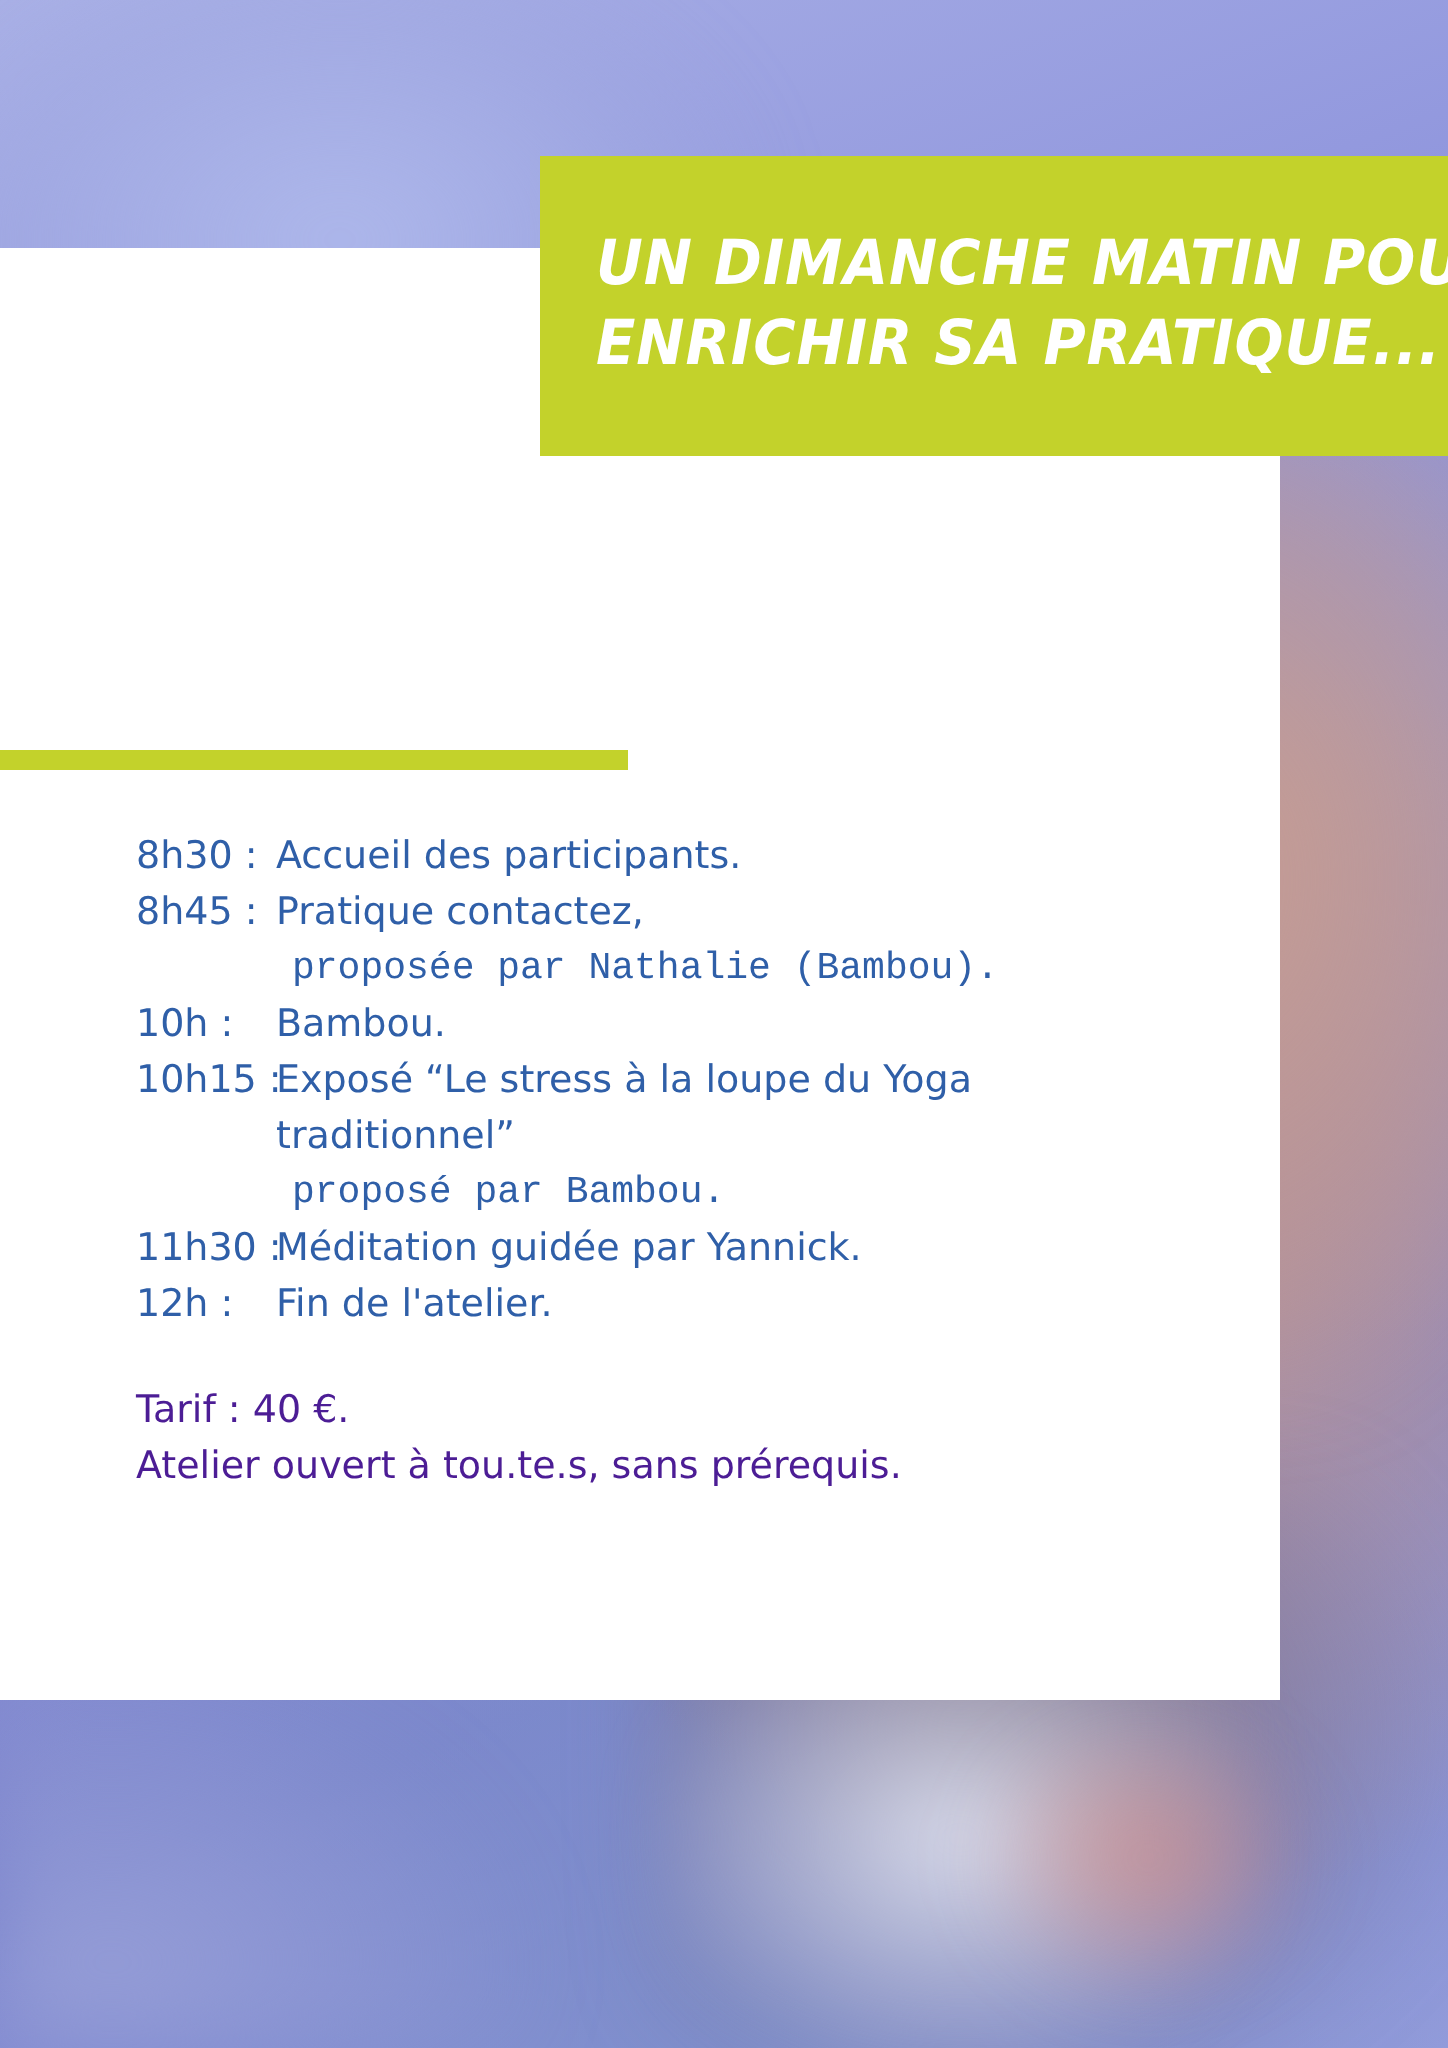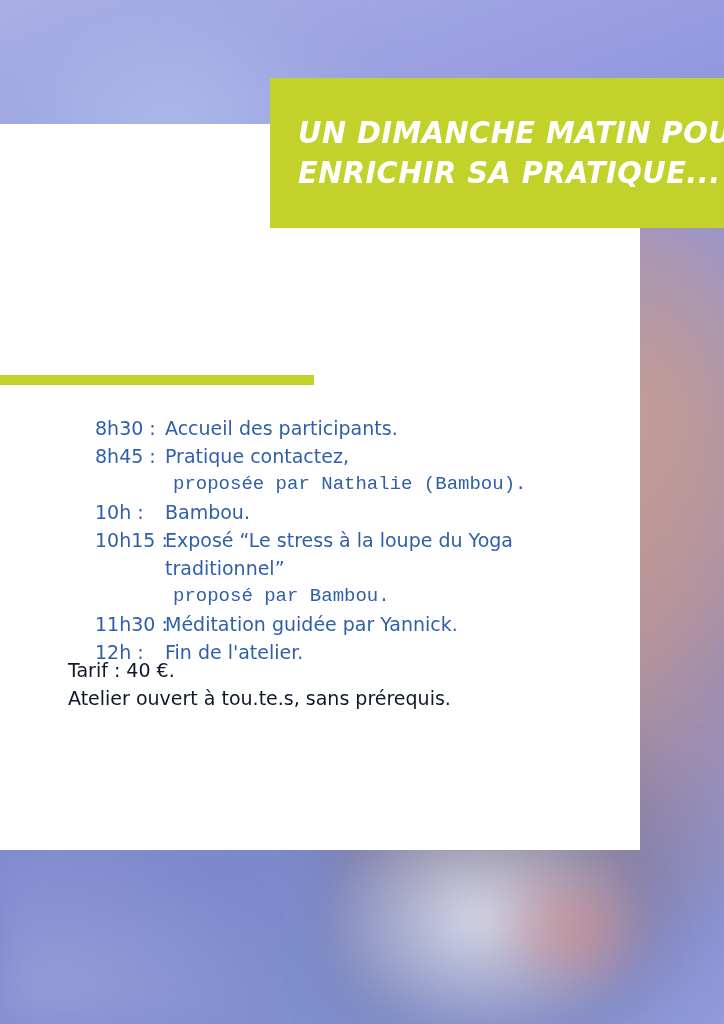--- a/index.html
+++ b/index.html
@@ -123,21 +123,20 @@
 
   
   .schedule {
     position: absolute;
     left: 68px;
     top: 414px;
     width: 540px;
     color: #2f5fa8;
     font-size: 19px;
     line-height: 28px;
-    margin-left: 27px;
   }
   .sched-row {
     display: flex;
     align-items: flex-start;
   }
   .sched-time {
     width: 70px;
     flex: 0 0 70px;
     white-space: nowrap;
   }
@@ -146,22 +145,22 @@
   }
   .sched-cont {
     padding-left: 78px;
     font-family: Liberation Mono, monospace;
   }
 
   
   .tariff {
     position: absolute;
     left: 68px;
-    top: 656px;
-    color: #0f172a;
+    top: 691px;
+    color: #4c1d95;
     font-size: 19px;
     line-height: 28px;
   }
 
   
   .contact {
     position: absolute;
     left: 68px;
     top: 733px;
     color: #c3d22b;

